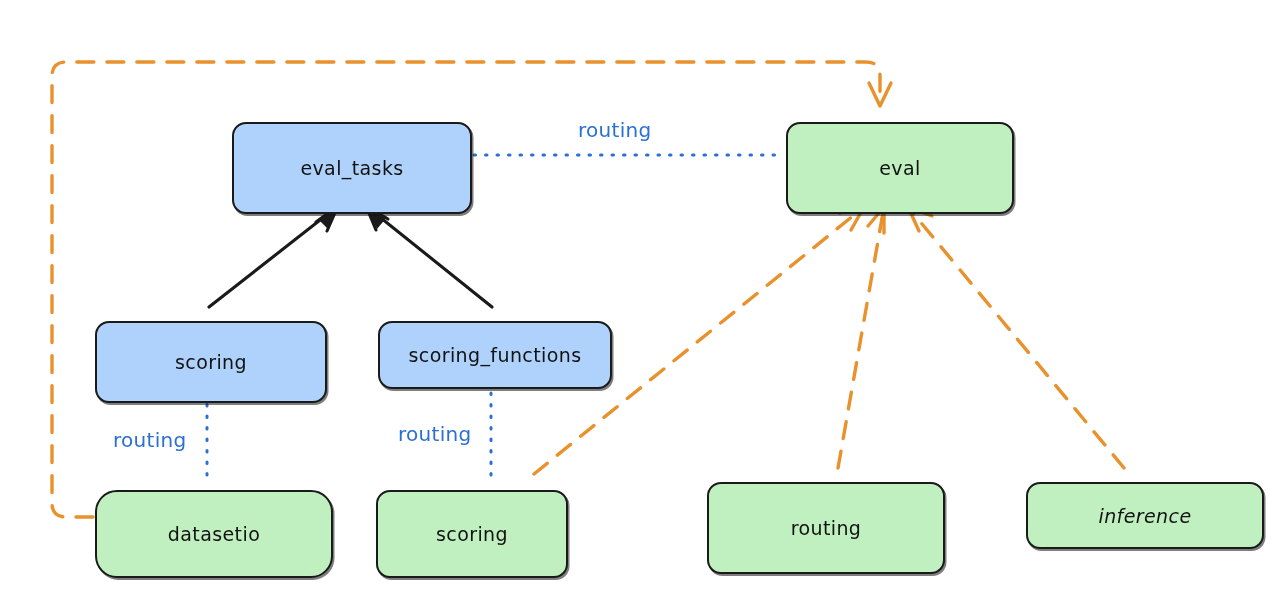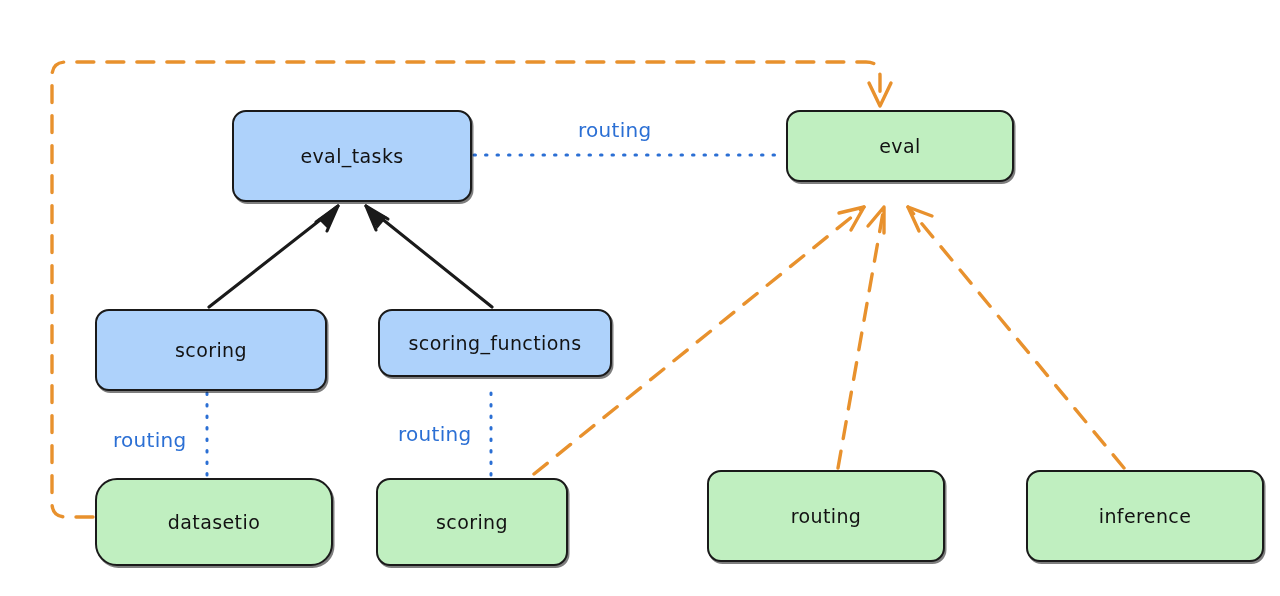--- a/index.html
+++ b/index.html
@@ -33,20 +33,21 @@
     border-radius: 14px;
     display: flex;
     align-items: center;
     justify-content: center;
     text-align: right;
     color: #121212;
     font-family: "DejaVu Sans", sans-serif;
     font-size: 19px;
     letter-spacing: 0.4px;
     box-shadow: 1.5px 2px 0 rgba(20,20,20,0.55);
+    margin-top: 12px;
   }
   .node.blue  { background: #aed2fb; }
   .node.green { background: #c0efc0; }
   .node-label {
     display: block;
     padding: 0 8px;
     white-space: nowrap;
   }
   .edge-label {
     position: absolute;
@@ -106,21 +107,21 @@
     <g>
       <path d="M 93 517 L 66 517 Q 52 517 52 503 L 52 76 Q 52 62 66 62 L 866 62 Q 880 62 880 76 L 880 98" fill="none" stroke="#e8912d" stroke-width="3.4" stroke-linecap="round" stroke-dasharray="17 13"></path>
       <path d="M 880 106 L 869 83 M 880 106 L 891 83" fill="none" stroke="#e8912d" stroke-width="3.4" stroke-linecap="round"></path>
     </g>
   </svg>
 
   <div class="node blue" style="left:232px; top:110px; width:240px; height:92px;">
     <span class="node-label">eval_tasks</span>
   </div>
 
-  <div class="node green" style="left:786px; top:110px; width:228px; height:72px;">
+  <div class="node green" style="left:786px; top:110px; width:228px; height:92px;">
     <span class="node-label">eval</span>
   </div>
 
   <div class="node blue" style="left:95px; top:309px; width:232px; height:82px;">
     <span class="node-label">scoring</span>
   </div>
 
   <div class="node blue" style="left:378px; top:309px; width:234px; height:68px;">
     <span class="node-label">scoring_functions</span>
   </div>
@@ -130,21 +131,21 @@
   </div>
 
   <div class="node green" style="left:376px; top:478px; width:192px; height:88px;">
     <span class="node-label">scoring</span>
   </div>
 
   <div class="node green" style="left:707px; top:470px; width:238px; height:92px;">
     <span class="node-label">routing</span>
   </div>
 
-  <div class="node green" style="left:1026px; top:470px; width:238px; height:92px;">
+  <div class="node green" style="left:1026px; top:470px; width:238px; height:67px;font-style:italic;">
     <span class="node-label">inference</span>
   </div>
 
   <span class="edge-label" style="left:578px; top:118px;">routing</span>
 
   <span class="edge-label" style="left:113px; top:428px;">routing</span>
 
   <span class="edge-label" style="left:398px; top:422px;">routing</span>
 
 </div>

